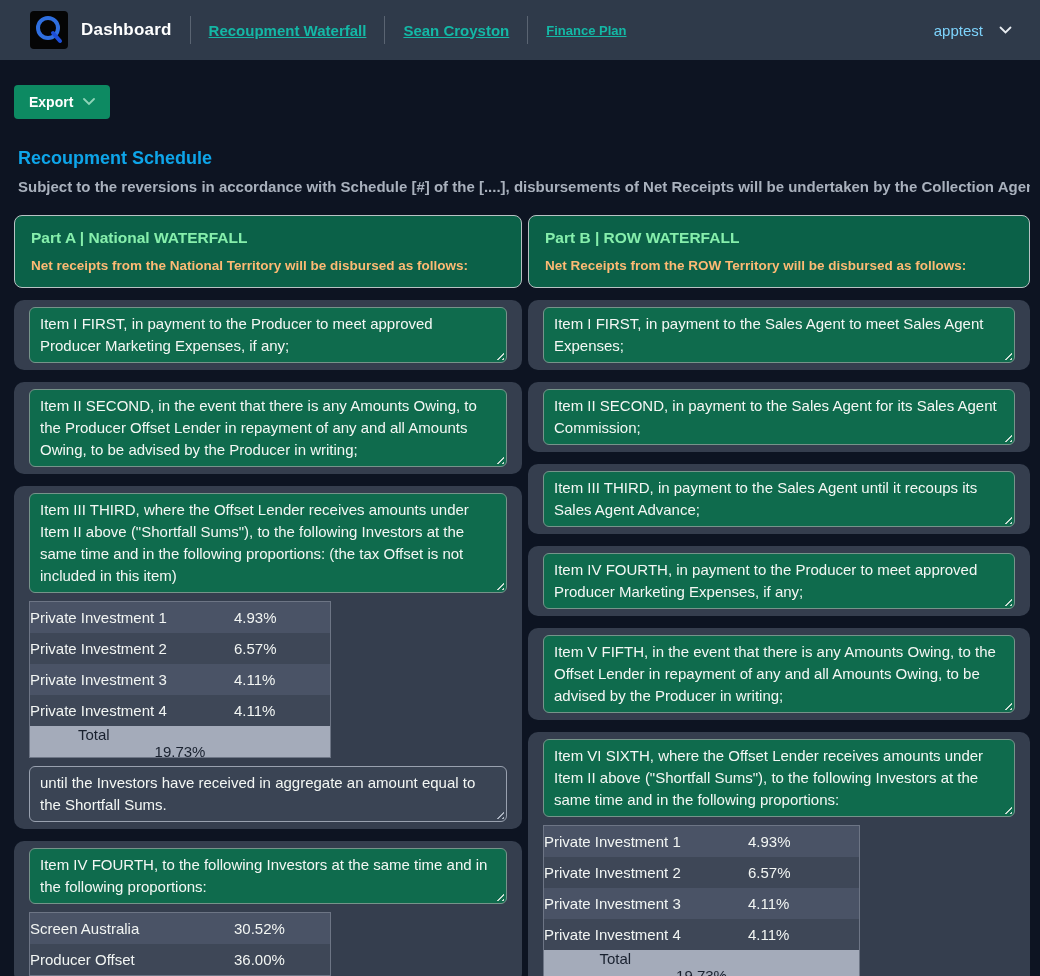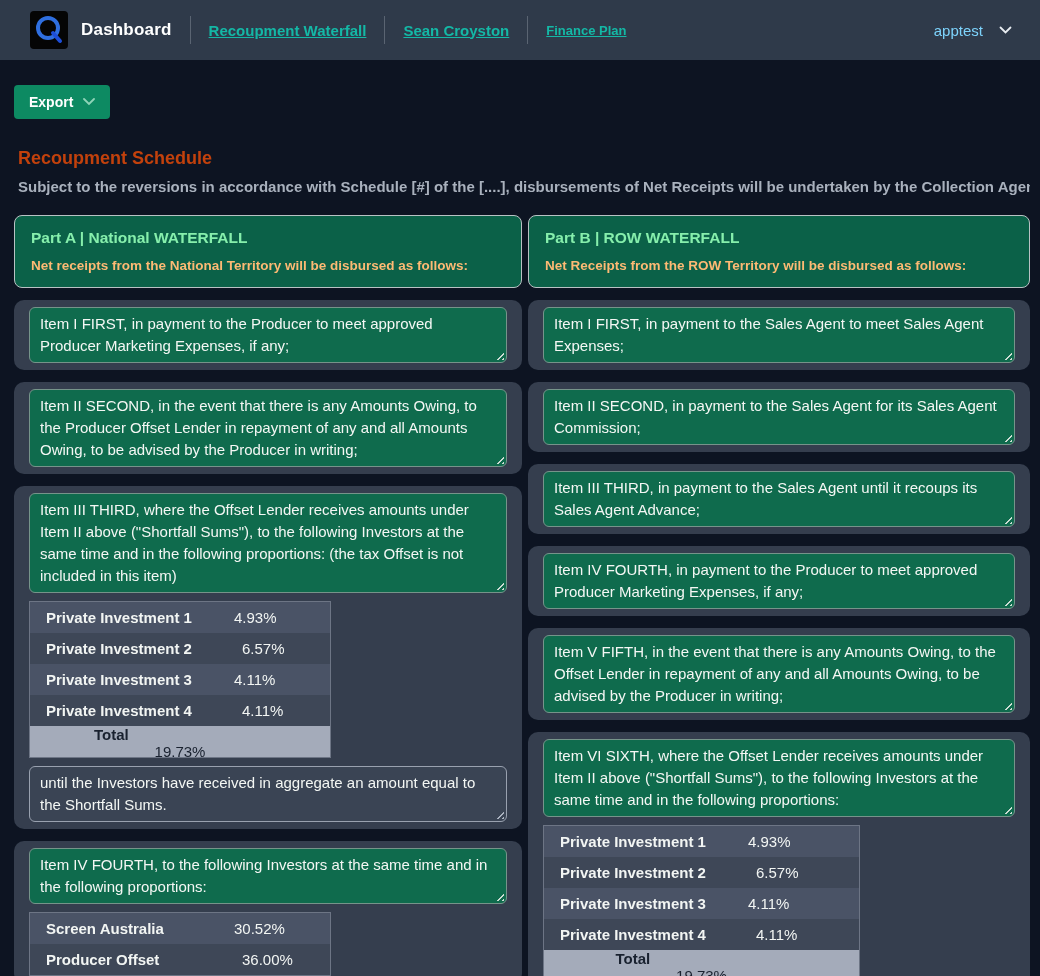--- a/index.html
+++ b/index.html
@@ -30,21 +30,21 @@
 
   
   main { padding:0 10px 0 14px; }
   .export-btn {
     margin:25px 0 0 0;
     display:inline-flex; align-items:center; gap:10px;
     background:#0d8a62; color:#ffffff; border:none; border-radius:4px;
     padding:9px 15px; font-size:14px; font-weight:700;
     font-family:"Liberation Sans", sans-serif; cursor:pointer;
   }
-  h1.page-title { margin:29px 0 0 4px; font-size:18px; font-weight:700; color:#c2410c; }
+  h1.page-title { margin:29px 0 0 4px; font-size:18px; font-weight:700; color:#0ea5e9; }
   .page-subtitle {
     margin:9px 0 0 4px; font-size:15px; font-weight:700; color:#a9b1bd;
     white-space:nowrap; overflow:hidden;
   }
 
   .cols { display:grid; grid-template-columns:508px 1fr; gap:12px 6px; margin-top:20px; }
   .col { display:flex; flex-direction:column; gap:12px; }
 
   
   .hcard {
@@ -76,23 +76,23 @@
     clip-path:polygon(100% 0, 0 100%, 100% 100%);
     background:repeating-linear-gradient(135deg, transparent 0 2px, rgba(215,226,219,.95) 2px 3.5px);
     cursor:nwse-resize;
   }
   .ta.dark .grip { background:repeating-linear-gradient(135deg, transparent 0 2px, rgba(176,184,197,.95) 2px 3.5px); }
 
   
   .ptable { margin-top:8px; width:302px; border:1px solid #6d7585; }
   .col-b .ptable { width:317px; }
   .prow { height:31px; display:flex; align-items:center; font-size:15px; }
-  .prow .pl { padding-left:16px; width:204px; flex:none;font-weight:bold; }
+  .prow .pl { padding-left:0; width:204px; flex:none; }
   .prow.odd  { background:#4a5366; }
-  .prow.even { background:#3e4757;gap:8px; }
+  .prow.even { background:#3e4757; }
   .prow.total { background:#a4abba; color:#19212f;flex-direction:column; }
   .mt8 { margin-top:8px; }
 
   svg { display:block; }
 </style>
 </head>
 <body>
 
 <header class="nav">
   <div class="nav-left">

